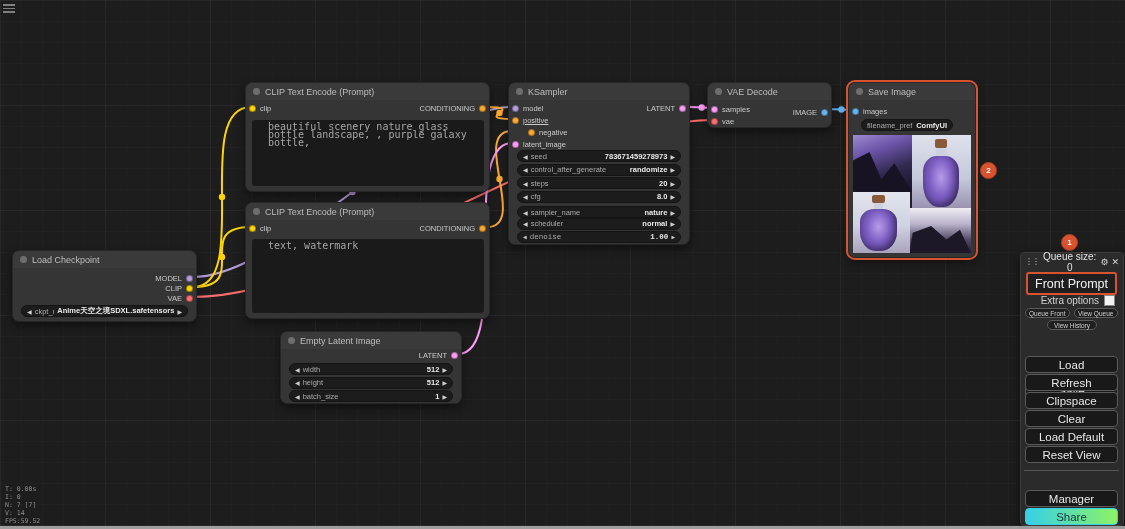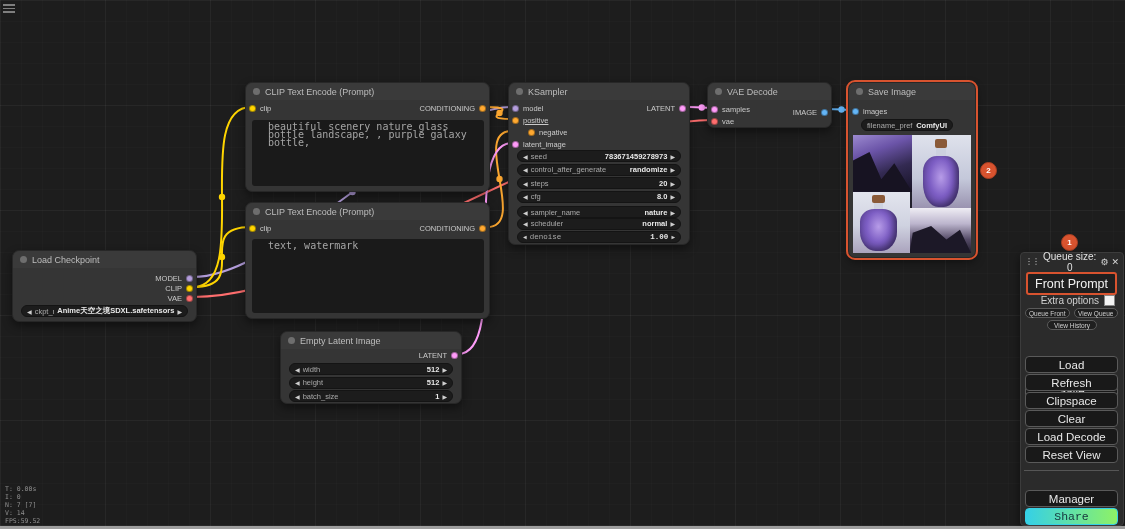--- a/index.html
+++ b/index.html
@@ -71,21 +71,21 @@
          justify-content:flex-end;gap:5px;color:#d0d0d0;font-size:10px;}
   .chk{width:9px;height:9px;background:#f2f2f2;border:1px solid #888;}
   .sbrow{position:absolute;left:4px;right:5px;top:55px;height:10px;display:flex;gap:4px;}
   .sbtn{flex:1;background:#1f1f1f;border:1px solid #5a5a5a;border-radius:6px;color:#cfcfcf;
         font-size:6.5px;display:flex;align-items:center;justify-content:center;white-space:nowrap;}
   .vh{position:absolute;left:26px;right:26px;top:67px;height:10px;}
   .bigbtn{position:absolute;left:4px;right:5px;height:15px;background:#191919;
           border:1px solid #5a5a5a;border-radius:4px;color:#e8e8e8;font-size:11.5px;
           display:flex;align-items:center;justify-content:center;}
   .divider{position:absolute;left:3px;right:4px;top:217px;height:0;border-top:1px solid #565656;}
-  .share{background:linear-gradient(90deg,#35d0e6 0%,#8ef266 100%);color:#15323a;border-color:#35d0e6;font-family:Liberation Mono, monospace;}
+  .share{background:linear-gradient(90deg,#35d0e6 0%,#8ef266 100%);color:#15323a;border-color:#35d0e6;}
   
   .stats{position:absolute;left:5px;top:485px;font-family:"DejaVu Sans Mono",monospace;
          font-size:6.5px;line-height:8px;color:#8f8f8f;}
   .hscroll{position:absolute;left:0;right:0;bottom:0;height:3px;background:#b5b5b5;opacity:.85;}
   .burger{position:absolute;left:3px;top:4px;width:12px;height:9px;opacity:.55;}
   .burger i{display:block;height:1.5px;background:#cfcfcf;margin-bottom:2px;}
 </style>
 </head>
 <body>
 
@@ -345,21 +345,21 @@
       <div class="sbtn">View Queue</div>
     </div>
     <div class="sbrow vh">
       <div class="sbtn">View History</div>
     </div>
     <div class="bigbtn" style="top:85px;margin-top:44px;">Save</div>
     <div class="bigbtn" style="top:103px;">Load</div>
     <div class="bigbtn" style="top:121px;">Refresh</div>
     <div class="bigbtn" style="top:139px;">Clipspace</div>
     <div class="bigbtn" style="top:157px;">Clear</div>
-    <div class="bigbtn" style="top:175px;">Load Decode</div>
+    <div class="bigbtn" style="top:175px;">Load Default</div>
     <div class="bigbtn" style="top:193px;">Reset View</div>
     <div class="divider"></div>
     <div class="bigbtn" style="top:237px;">Manager</div>
     <div class="bigbtn share" style="top:255px;">Share</div>
   </div>
 
   <div class="stats">
     <div>T: 0.00s</div>
     <div>I: 0</div>
     <div>N: 7 [7]</div>

